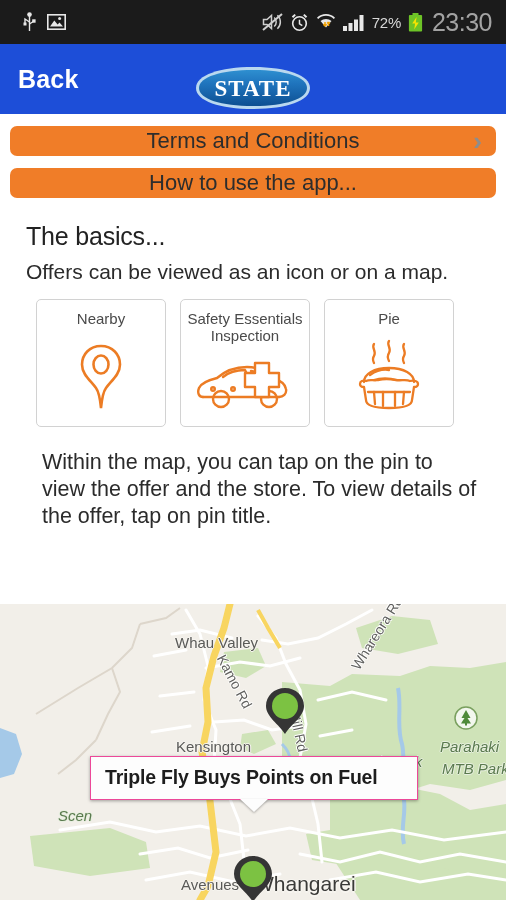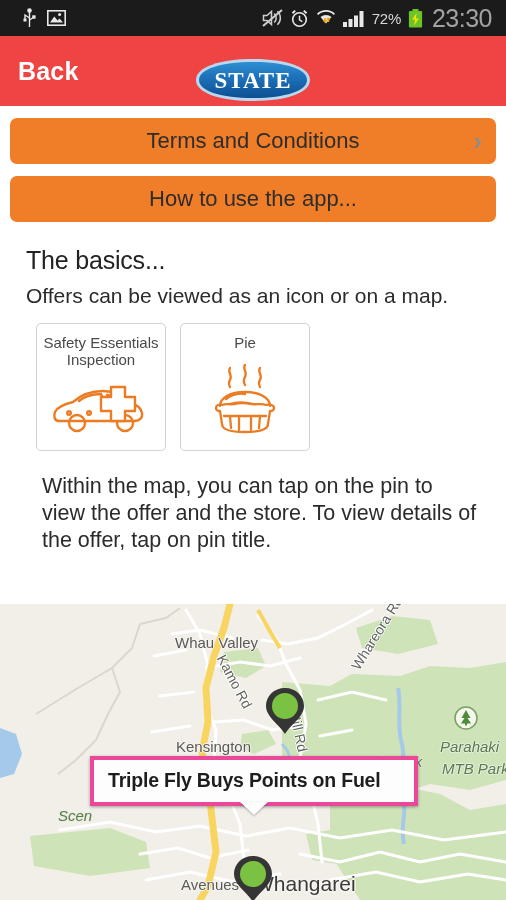--- a/index.html
+++ b/index.html
@@ -7,50 +7,50 @@
   html,body { width:506px; height:900px; }
   body {
     font-family:"Liberation Sans", sans-serif;
     background:#ffffff;
     overflow:hidden;
     position:relative;
   }
 
   
   .statusbar {
-    height:36px; background:#1b1b1b; color:#ffffff;
+    height:44px; background:#1b1b1b; color:#ffffff;
     display:flex; align-items:center; padding:12px 8px;
     position:relative;
   }
   .sb-left { display:flex; align-items:center; gap:10px; margin-left:14px; }
   .sb-right { display:flex; align-items:center; gap:7px; margin-left:auto; margin-right:6px; }
   .sb-icon { display:inline-flex; align-items:center; justify-content:center; }
   .sb-pct { font-size:15px; color:#d8d8d8; letter-spacing:-.3px; }
   .sb-clock { font-size:25px; color:#a3a3a3; letter-spacing:-.5px; font-weight:400; margin-left:2px; }
 
   
   .appbar {
-    height:70px; background:#ef4444;
+    height:70px; background:#1d4ed8;
     display:flex; align-items:center; position:relative;
   }
   .back-btn {
     color:#ffffff; font-size:25px; font-weight:bold;
     margin-left:18px; letter-spacing:.2px;
   }
   .logo-wrap { position:absolute; left:50%; transform:translateX(-50%); top:21px; }
   .logo { width:118px; height:46px; display:block; }
 
   
   .content { padding:0; background:#fff; }
 
   .row-btn {
     margin:12px 10px 0 10px;
     background:#f07d28;
     border-radius:7px;
-    height:46px;
+    height:30px;
     display:flex; align-items:center; justify-content:center;
     position:relative;
     color:#2d2d2d;
     font-size:22px;
     cursor:pointer;
   }
   .row-btn .chev {
     position:absolute; right:14px; top:50%; transform:translateY(-50%);
     color:#8d8d8d; font-size:26px; font-weight:bold; line-height:1;
   }
@@ -83,21 +83,21 @@
 
   
   .map {
     position:absolute; left:0; top:604px; width:506px; height:296px;
     background:#f2efe9; overflow:hidden;
   }
   .map svg { position:absolute; left:0; top:0; }
 
   .infowin {
     position:absolute; left:90px; top:152px; width:328px;
-    background:#fdfdfd; border:4px solid #ec4899;
+    background:#fdfdfd; border:1px solid #ec4899;
     box-shadow:0 1px 3px rgba(0,0,0,.35);
     padding:9px 12px 10px 14px;
   }
   .iw-title { font-size:19.5px; font-weight:bold; color:#1d1d1d; letter-spacing:-.2px; white-space:nowrap; }
   .iw-sub { font-size:19px; color:#3c3c3c; margin-top:1px; }
   .iw-tail {
     position:absolute; left:50%; bottom:-13px; transform:translateX(-50%);
     width:0; height:0; border-left:14px solid transparent;
     border-right:14px solid transparent; border-top:13px solid #fdfdfd;
     filter:drop-shadow(0 1px 1px rgba(0,0,0,.3));
@@ -205,20 +205,31 @@
 
   <div class="row-btn">
     <span>How to use the app...</span>
   </div>
 
   <div class="sect-title">The basics...</div>
   <div class="sect-para">Offers can be viewed as an icon or on a map.</div>
 
   <div class="cards">
 
+    <div class="card">
+      <div class="card-label">Nearby</div>
+      <div class="card-icon">
+        <svg width="54" height="74" viewBox="0 0 54 74">
+            <g fill="none" stroke="#ec7c24" stroke-width="2.6" stroke-linecap="round">
+          <path d="M27 6 C15.5 6 8 14.5 8 24.5 C8 34 16 40 22 48 C25.5 52.6 26.2 60 27 68 C27.8 60 28.5 52.6 32 48 C38 40 46 34 46 24.5 C46 14.5 38.5 6 27 6 Z"></path>
+          <ellipse cx="27" cy="24.5" rx="7.5" ry="9"></ellipse>
+        </g>
+          </svg>
+      </div>
+    </div>
 
     <div class="card">
       <div class="card-label">Safety Essentials Inspection</div>
       <div class="card-icon">
         <svg width="104" height="64" viewBox="0 0 104 64">
             <g fill="none" stroke="#ec7c24" stroke-width="2.4" stroke-linecap="round" stroke-linejoin="round">
           <path d="M10 44 C6 44 4 40 6 35 C8 30 16 27 24 25 C32 18 42 14 54 14 C66 14 74 18 80 25 C86 27 92 30 93 36 C94 41 90 44 86 44"></path>
           <path d="M10 44 L86 44"></path>
           <path d="M30 24 C36 19 44 17 52 17 L56 25"></path>
           <path d="M58 18 C64 19 70 22 74 26"></path>

